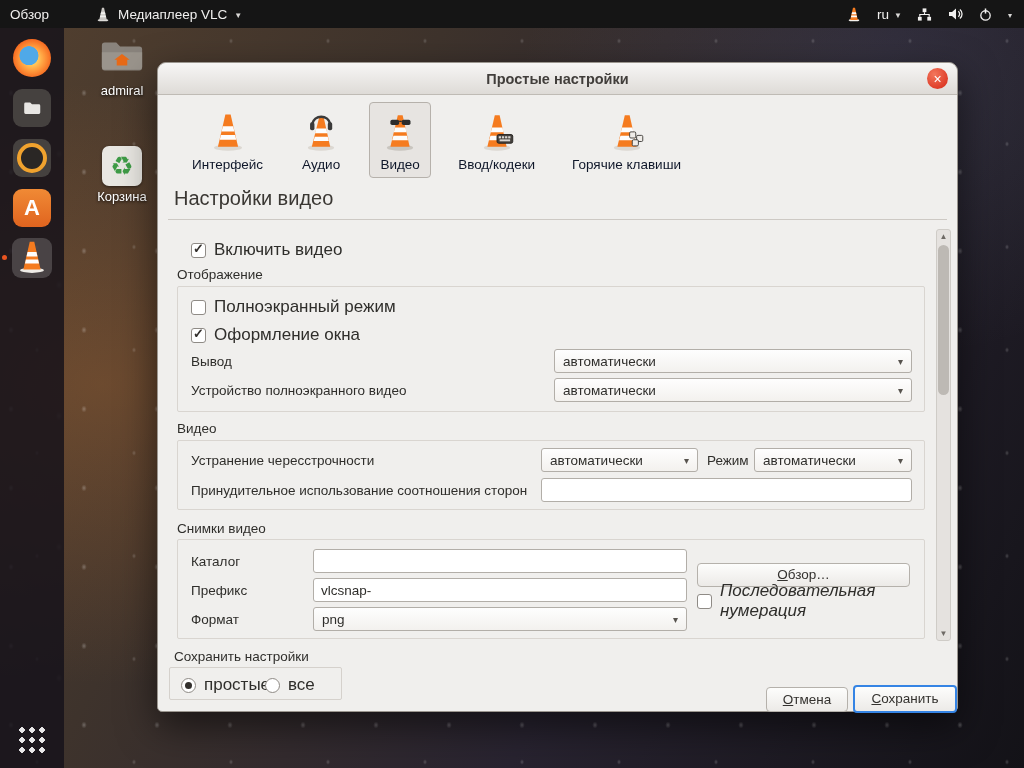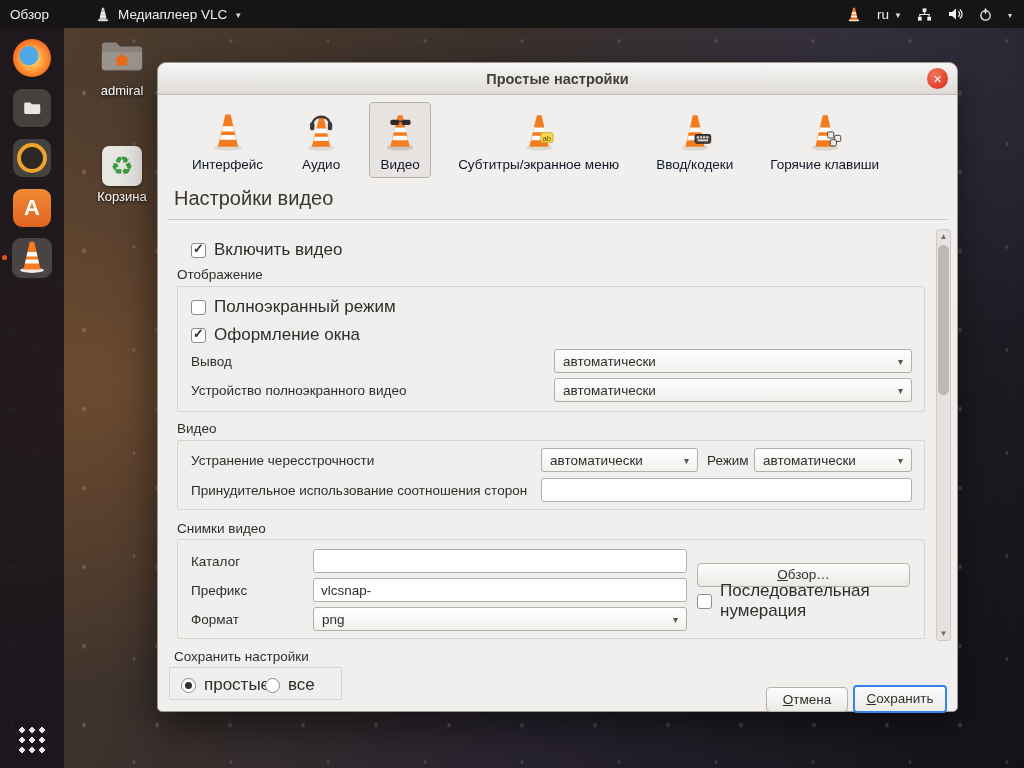--- a/index.html
+++ b/index.html
@@ -272,31 +272,20 @@
             <line x1="23" y1="13" x2="26" y2="13" stroke="#2c2c2c" stroke-width="1.6"></line>
           </svg>
         <span class="tablabel">Видео</span>
       </div>
       <div class="tab">
         <svg viewBox="0 0 48 48" width="42" height="42">
             <ellipse cx="24" cy="43" rx="15" ry="3.5" fill="#dcd8d2"></ellipse>
             <path d="M21.5 6 L27 6 L35 42 L13 42 Z" fill="#f57b1f"></path>
             <path d="M18.3 20 L30.2 20 L31.4 25.5 L16.9 25.5 Z" fill="#fdfdfd"></path>
             <path d="M16.5 29.5 L31.9 29.5 L33.1 34.5 L15 34.5 Z" fill="#fdfdfd"></path>
-            <rect x="26" y="26" width="14" height="11" rx="2" fill="#fbd84c" stroke="#c8a32a"></rect>
-            <text x="33" y="35" font-size="9" text-anchor="middle" fill="#5c4a09" font-family="Liberation Sans,sans-serif">ab</text>
-          </svg>
-        <span class="tablabel">Субтитры/экранное меню</span>
-      </div>
-      <div class="tab">
-        <svg viewBox="0 0 48 48" width="42" height="42">
-            <ellipse cx="24" cy="43" rx="15" ry="3.5" fill="#dcd8d2"></ellipse>
-            <path d="M21.5 6 L27 6 L35 42 L13 42 Z" fill="#f57b1f"></path>
-            <path d="M18.3 20 L30.2 20 L31.4 25.5 L16.9 25.5 Z" fill="#fdfdfd"></path>
-            <path d="M16.5 29.5 L31.9 29.5 L33.1 34.5 L15 34.5 Z" fill="#fdfdfd"></path>
             <rect x="24" y="28" width="18" height="10" rx="2" fill="#44403c" stroke="#211f1d"></rect>
             <g fill="#d9d6d2">
               <rect x="26" y="30" width="2.6" height="2.4"></rect>
               <rect x="29.6" y="30" width="2.6" height="2.4"></rect>
               <rect x="33.2" y="30" width="2.6" height="2.4"></rect>
               <rect x="36.8" y="30" width="2.6" height="2.4"></rect>
               <rect x="27" y="33.6" width="12" height="2.2"></rect>
             </g>
           </svg>
         <span class="tablabel">Ввод/кодеки</span>
@@ -363,21 +352,21 @@
       <div class="lbl" style="left:21px;top:254px;">Принудительное использование соотношения сторон</div>
       <input class="tin" style="left: 371px; top: 249px; width: 371px;" value="">
 
       <div class="grouplbl" style="left:7px;top:292px;">Снимки видео</div>
       <div class="frame" style="left:7px;top:310px;width:748px;height:100px;"></div>
       <div class="lbl" style="left:21px;top:325px;">Каталог</div>
       <input class="tin" style="left: 143px; top: 320px; width: 374px;" value="">
       <div class="btn mn" style="left:527px;top:320px;width:213px;height:24px;line-height:22px;">Обзор…</div>
       <div class="lbl" style="left:21px;top:354px;">Префикс</div>
       <input class="tin" style="left: 143px; top: 349px; width: 374px;" value="vlcsnap-">
-      <div class="cbrow" style="left:527px;top:352px;">
+      <div class="cbrow" style="left:527px;top:352px;font-style:italic;">
         <span class="cb"></span>
         <span>Последовательная нумерация</span>
       </div>
       <div class="lbl" style="left:21px;top:383px;">Формат</div>
       <div class="combo" style="left:143px;top:378px;width:374px;">
         <span>png</span>
         <span class="arr">▾</span>
       </div>
     </div>
 
@@ -391,15 +380,15 @@
     <div id="radioframe"></div>
     <div class="cbrow" style="left:23px;top:612px;">
       <span class="radio sel"></span>
       <span>простые</span>
     </div>
     <div class="cbrow" style="left:107px;top:612px;">
       <span class="radio"></span>
       <span>все</span>
     </div>
     <div class="btn mn" style="left:608px;top:610px;width:82px;">Отмена</div>
-    <div class="btn mn default" style="left:695px;top:608px;width:94px;">Сохранить</div>
+    <div class="btn mn default" style="left:695px;top:608px;width:104px;">Сохранить</div>
   </div>
 </div>
 
 </body></html>

